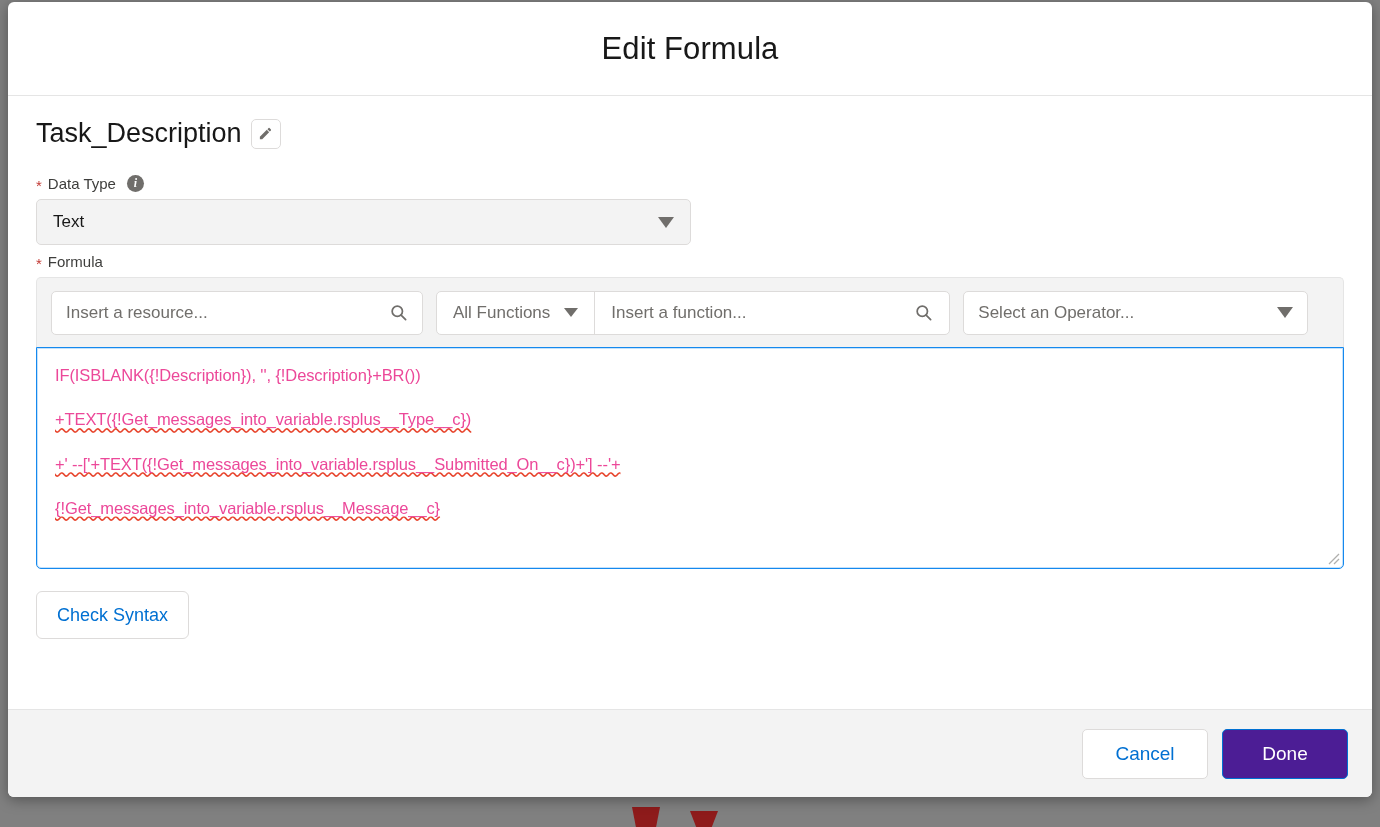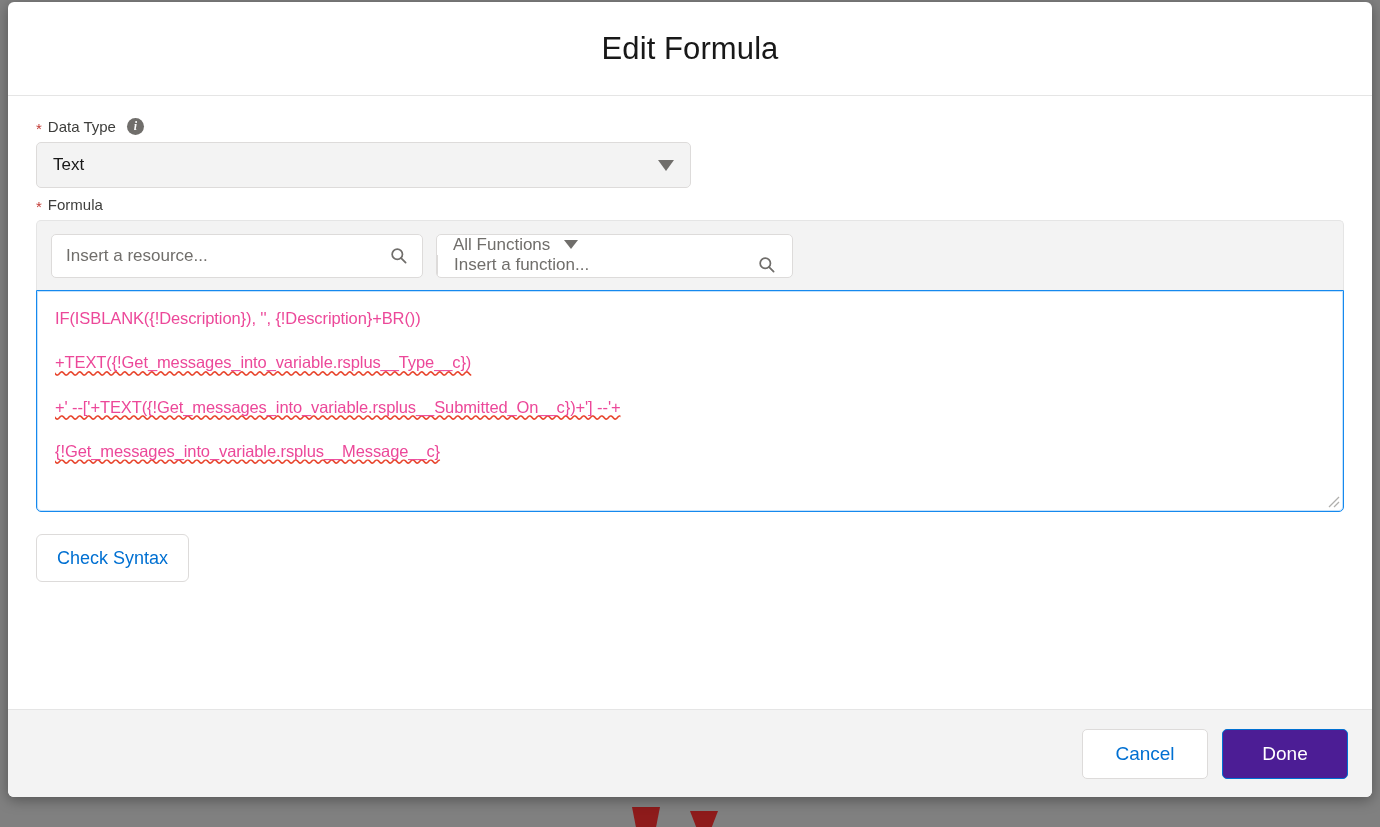--- a/index.html
+++ b/index.html
@@ -159,21 +159,20 @@
   .tb-input.resource { width: 372px; }
   .tb-input .mag { margin-left: auto; }
 
   .btn-group {
     display: flex;
     height: 44px;
     background: #fff;
     border: 1px solid #dddbda;
     border-radius: 5px;
     overflow: hidden;
-    flex-direction: column;
   }
   .bg-seg {
     display: flex;
     align-items: center;
     padding: 0 16px;
     font-size: 17px;
     color: #706e6b;
     cursor: pointer;
     gap: 14px;
   }
@@ -273,20 +272,30 @@
 <div class="bg-shape s2"></div>
 
 <div class="modal">
 
   <div class="modal-header">
     <div class="modal-title">Edit Formula</div>
   </div>
 
   <div class="modal-body">
 
+    <div class="api-name-row">
+      <span class="api-name">Task_Description</span>
+      <button class="edit-btn">
+        <span>
+          <svg viewBox="0 0 24 24" fill="#706e6b" aria-hidden="true">
+            <path d="M3 17.25V21h3.75L17.81 9.94l-3.75-3.75L3 17.25zM20.71 7.04a1 1 0 0 0 0-1.41l-2.34-2.34a1 1 0 0 0-1.41 0l-1.83 1.83 3.75 3.75 1.83-1.83z"></path>
+          </svg>
+        </span>
+      </button>
+    </div>
 
     <div class="field-label">
       <span class="req">*</span>
       <span>Data Type</span>
       <span class="info-icon">i</span>
     </div>
 
     <div class="select-box">
       <span>Text</span>
       <span class="caret"></span>
@@ -318,20 +327,24 @@
           <span>Insert a function...</span>
           <span class="mag">
             <svg viewBox="0 0 24 24" fill="none" stroke="#706e6b" stroke-width="2.2" stroke-linecap="round">
               <circle cx="10.5" cy="10.5" r="6.5"></circle>
                 <line x1="15.3" y1="15.3" x2="21" y2="21"></line>
             </svg>
           </span>
         </div>
       </div>
 
+      <div class="op-select">
+        <span>Select an Operator...</span>
+        <span class="caret"></span>
+      </div>
 
     </div>
 
     <div class="formula-area">
       <div class="f-line">IF(ISBLANK({!Description}), '', {!Description}+BR())</div>
       <div class="f-line squiggle">+TEXT({!Get_messages_into_variable.rsplus__Type__c})</div>
       <div class="f-line squiggle">+' --['+TEXT({!Get_messages_into_variable.rsplus__Submitted_On__c})+'] --'+</div>
       <div class="f-line squiggle">{!Get_messages_into_variable.rsplus__Message__c}</div>
       <span class="resize-grip">
         <svg viewBox="0 0 14 14" stroke="#706e6b" stroke-width="1.3">

